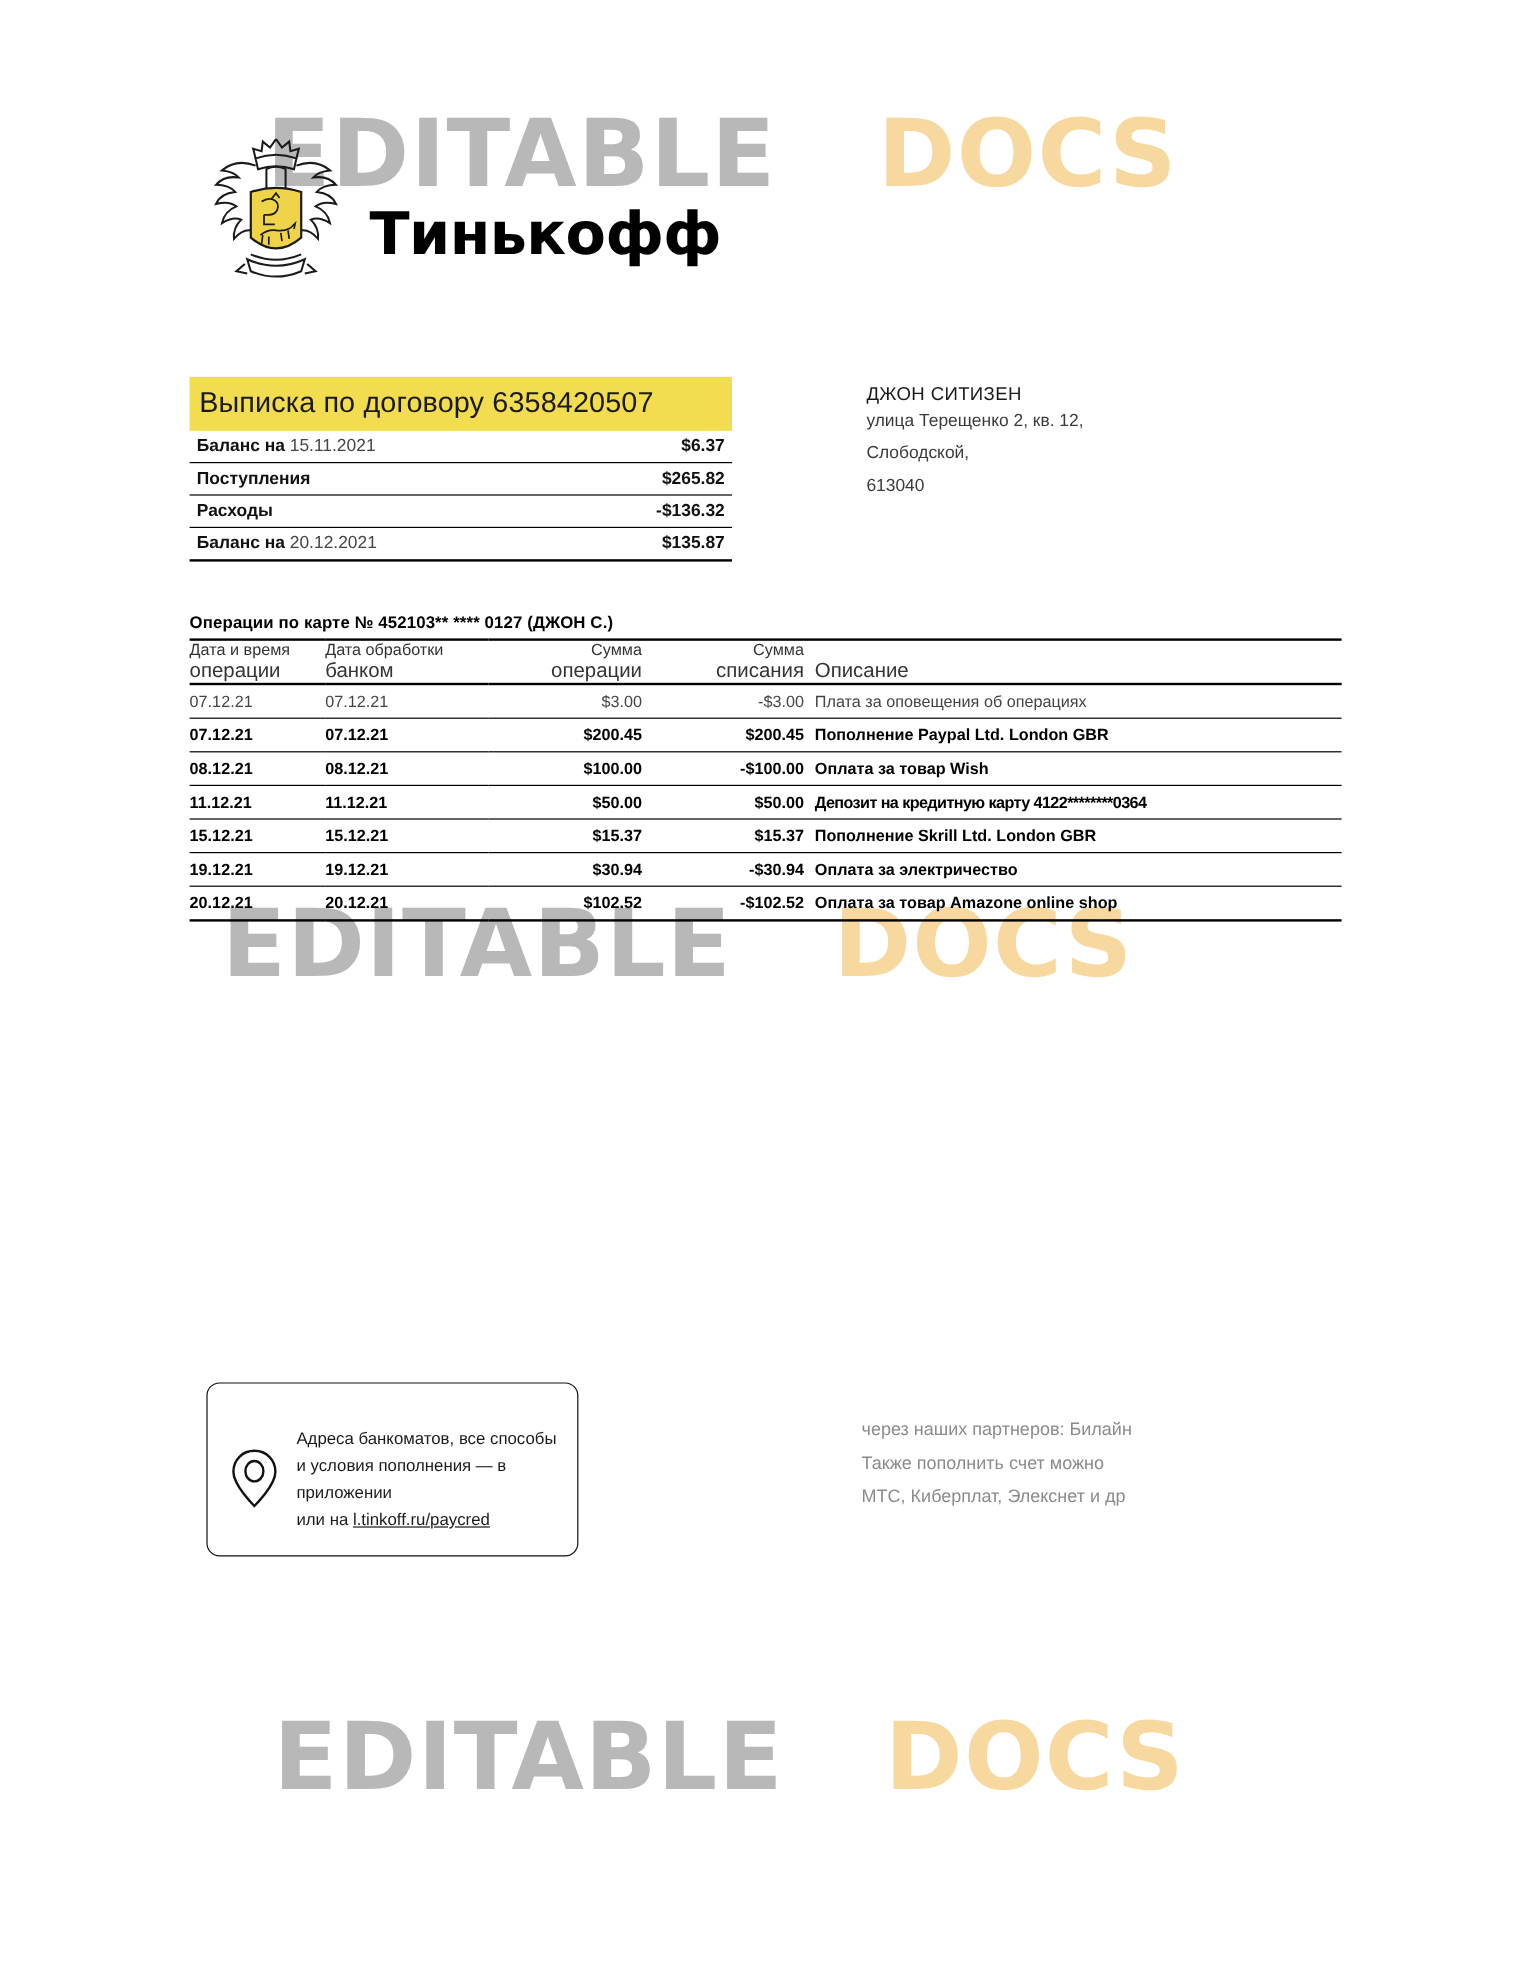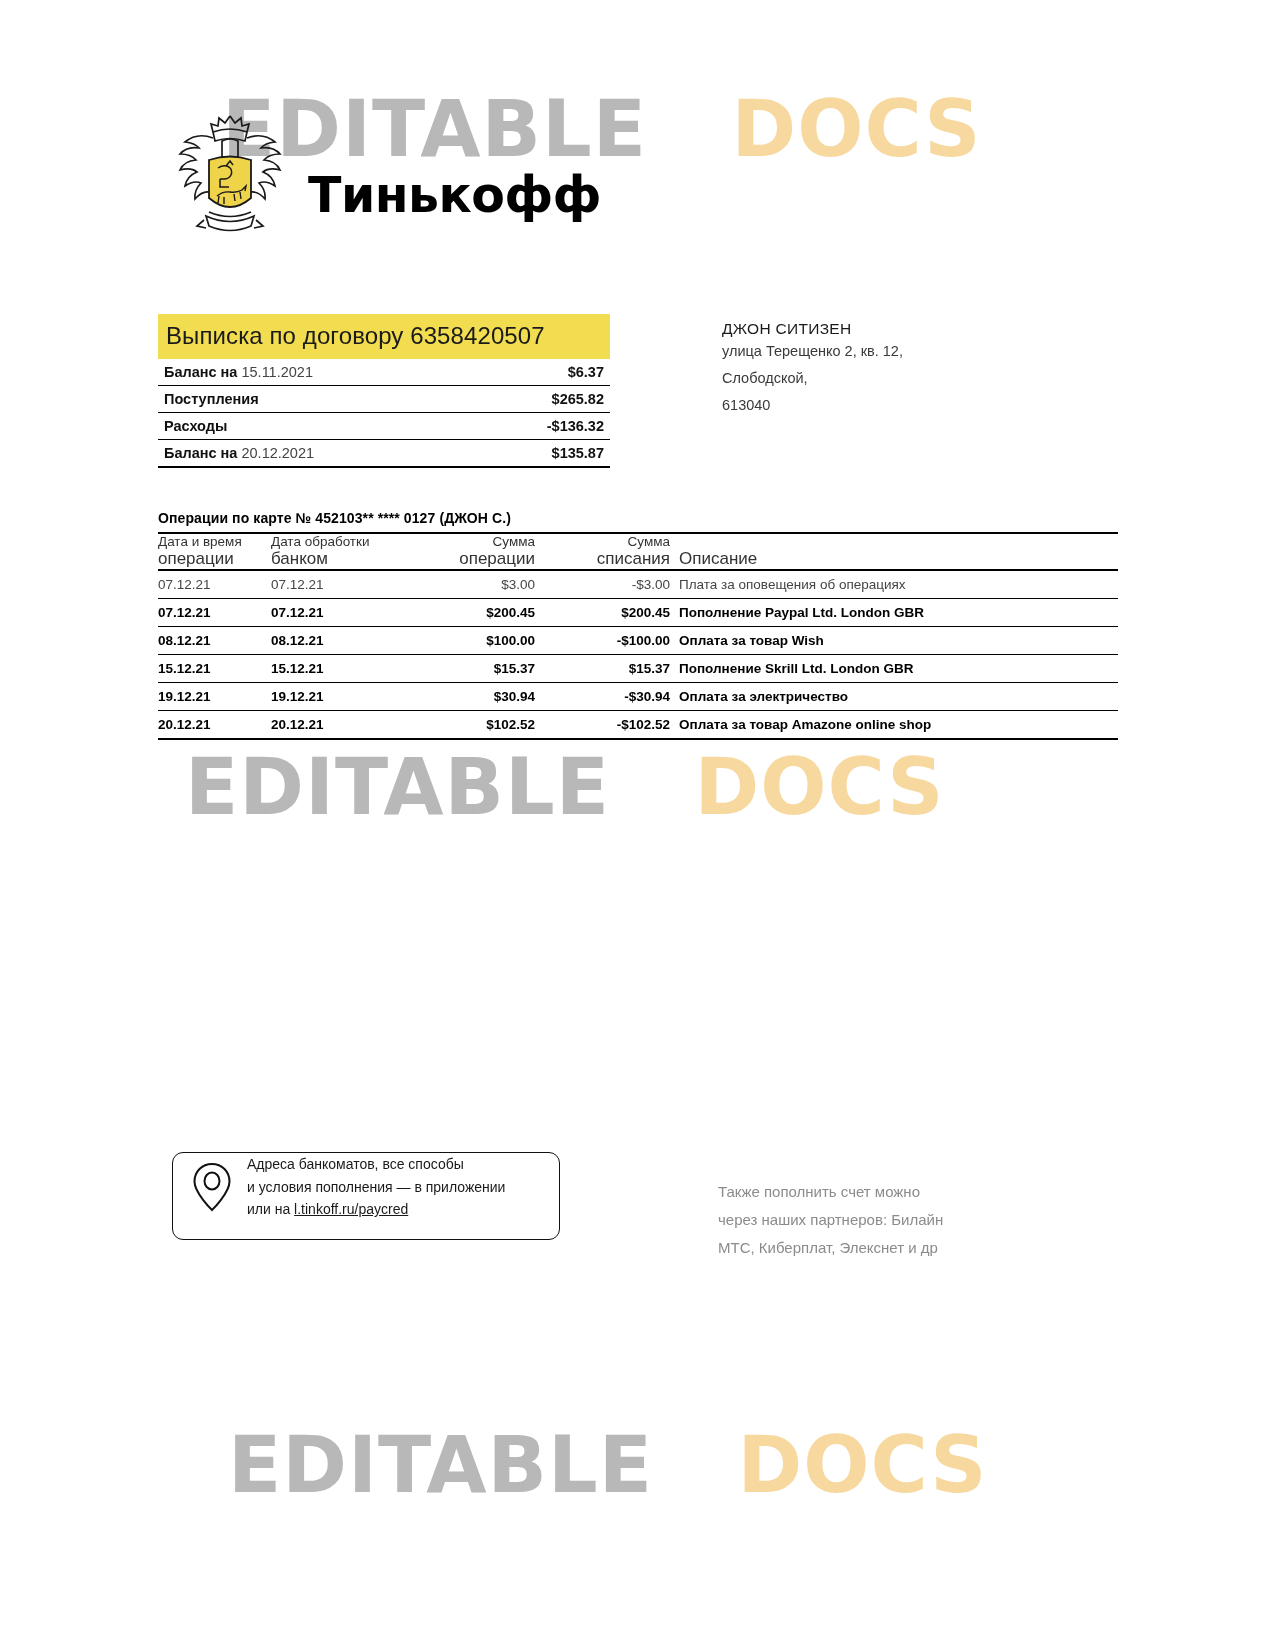--- a/index.html
+++ b/index.html
@@ -91,23 +91,23 @@
     font-size:13.5px;
   }
   tr.row:last-child td{border-bottom:2px solid #000;}
   tr.row.bold td{font-weight:bold;color:#000;}
   tr.row.light td{font-weight:normal;color:#444;}
   .mask{letter-spacing:-0.5px;}
 
   
   .fbox{
     position:absolute;left:172px;top:1152px;
-    width:388px;box-sizing:border-box;
+    width:310px;box-sizing:border-box;
     border:1.6px solid #111;border-radius:11px;
-    padding:0 14px 18px 18px;
+    padding:34px 14px 18px 18px;
     display:flex;align-items:center;gap:14px;
   }
   .pin{flex:0 0 auto;width:42px;height:52px;}
   .fbox-txt{font-size:14px;line-height:1.62;color:#1a1a1a;}
   .fbox-txt .u{text-decoration:underline;}
   .partners{
     position:absolute;left:718px;top:1178px;width:330px;
     font-size:15px;line-height:1.85;color:#8b8b8b;
   }
 </style>
@@ -234,20 +234,27 @@
           <td class="c-desc">Пополнение Paypal Ltd. London GBR</td>
         </tr>
         <tr class="row bold">
           <td>08.12.21</td>
           <td>08.12.21</td>
           <td class="c-amt">$100.00</td>
           <td class="c-chg">-$100.00</td>
           <td class="c-desc">Оплата за товар Wish</td>
         </tr>
         <tr class="row bold">
+          <td>11.12.21</td>
+          <td>11.12.21</td>
+          <td class="c-amt">$50.00</td>
+          <td class="c-chg">$50.00</td>
+          <td class="c-desc mask">Депозит на кредитную карту 4122********0364</td>
+        </tr>
+        <tr class="row bold">
           <td>15.12.21</td>
           <td>15.12.21</td>
           <td class="c-amt">$15.37</td>
           <td class="c-chg">$15.37</td>
           <td class="c-desc">Пополнение Skrill Ltd. London GBR</td>
         </tr>
         <tr class="row bold">
           <td>19.12.21</td>
           <td>19.12.21</td>
           <td class="c-amt">$30.94</td>
@@ -271,22 +278,22 @@
       <ellipse cx="21" cy="20" rx="7.5" ry="8.5" fill="none" stroke="#111" stroke-width="2"></ellipse>
     </svg>
     <div class="fbox-txt">
       <div>Адреса банкоматов, все способы</div>
       <div>и условия пополнения — в приложении</div>
       <div><span>или на </span><span class="u">l.tinkoff.ru/paycred</span></div>
     </div>
   </div>
 
   <div class="partners">
+    <div>через наших партнеров: Билайн</div>
     <div>Также пополнить счет можно</div>
-    <div>через наших партнеров: Билайн</div>
     <div>МТС, Киберплат, Элекснет и др</div>
   </div>
 
   <div class="wm wm-bot">
     <span class="ed">EDITABLE</span>
     <span>&nbsp;</span>
     <span class="dc">DOCS</span>
   </div>
 
 </div>

